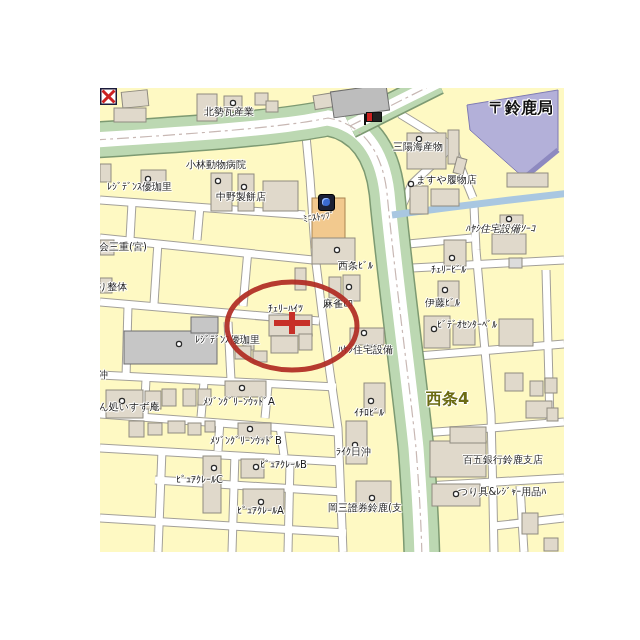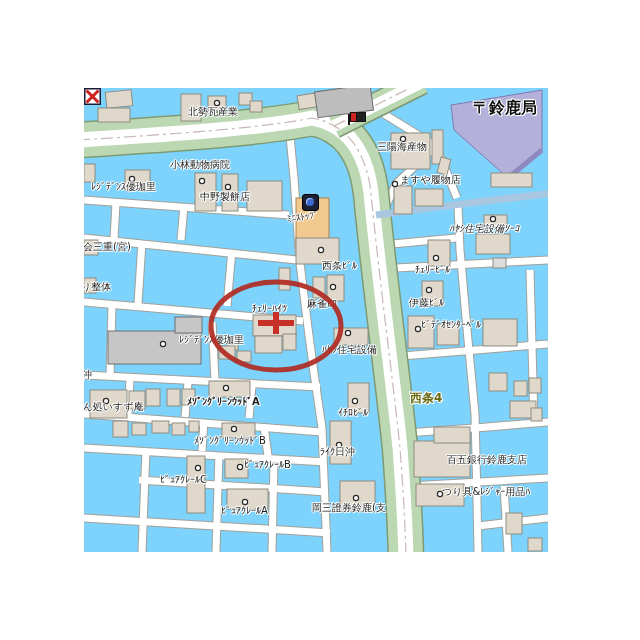--- a/index.html
+++ b/index.html
@@ -1,24 +1,24 @@
 <!DOCTYPE html>
 <html><head>
 <meta charset="utf-8">
 <style>
   html,body{margin:0;padding:0;background:#ffffff;}
   .page{position:relative;width:640px;height:640px;background:#ffffff;overflow:hidden;
         font-family:"DejaVu Sans",sans-serif;}
-  .map{position:absolute;left:84px;top:88px;width:464px;height:464px;background:#7dd3fc;overflow:hidden;}
+  .map{position:absolute;left:100px;top:88px;width:464px;height:464px;background:#fef9c3;overflow:hidden;}
   .map svg{position:absolute;left:0;top:0;}
   #label-layer{position:absolute;left:0;top:0;width:464px;height:464px;pointer-events:none;}
   .map-label{position:absolute;white-space:nowrap;font-size:10px;line-height:11px;color:#1c1c1c;
      text-shadow:1px 0 0 #fff,-1px 0 0 #fff,0 1px 0 #fff,0 -1px 0 #fff,1px 1px 0 #fff,-1px -1px 0 #fff;}
   .map-label.bold-black{font-weight:bold;font-size:16px;color:#111;}
-  .map-label.district{font-weight:bold;font-size:12px;color:#6b6b14;}
+  .map-label.district{font-weight:bold;font-size:16px;color:#6b6b14;}
   .map-label.slant{transform:rotate(-8deg);font-size:9px;}
   
   .icon-ministop{position:absolute;left:218px;top:106px;width:15px;height:15px;background:#1b2034;
      border:1px solid #000;border-radius:3px;}
   .icon-ministop .blob{position:absolute;left:3px;top:3px;width:8px;height:8px;border-radius:50%;
      background:#3a6ad0;box-shadow:inset 1px 1px 0 #9fc0ff;}
   .icon-flag{position:absolute;left:264px;top:24px;width:17px;height:13px;}
   .icon-flag .pole{position:absolute;left:0;top:2px;width:2px;height:11px;background:#111;}
   .icon-flag .red{position:absolute;left:2px;top:0;width:6px;height:8px;background:#c22;border:1px solid #111;}
   .icon-flag .dark{position:absolute;left:8px;top:0;width:8px;height:8px;background:#222;border:1px solid #111;}
@@ -277,21 +277,21 @@
         <span class="map-label" style="left: 223px; top: 210px;">麻雀ﾋﾛ</span>
         <span class="map-label" style="left: 325px; top: 209px;">伊藤ﾋﾞﾙ</span>
         <span class="map-label" style="left: 337px; top: 231px;">ﾋﾞﾃﾞｵｾﾝﾀｰﾍﾞﾙ</span>
         <span class="map-label" style="left: 168px; top: 215px;">ﾁｪﾘｰﾊｲﾂ</span>
         <span class="map-label" style="left: 238px; top: 256px;">ﾊﾔｼ住宅設備</span>
         <span class="map-label" style="left: 95px; top: 246px;">ﾚｼﾞﾃﾞﾝｽ優珈里</span>
         <span class="map-label" style="left: -11px; top: 153px;">商会三重(宮)</span>
         <span class="map-label" style="left: -3px; top: 193px;">り整体</span>
         <span class="map-label" style="left: -12px; top: 281px;">日沖</span>
         <span class="map-label" style="left: -22px; top: 313px;">ごはん処いすず庵</span>
-        <span class="map-label" style="left: 103px; top: 308px; font-weight: bold;">ﾒｿﾞﾝｸﾞﾘｰﾝｳｯﾄﾞA</span>
+        <span class="map-label" style="left: 103px; top: 308px;">ﾒｿﾞﾝｸﾞﾘｰﾝｳｯﾄﾞA</span>
         <span class="map-label" style="left: 110px; top: 347px;">ﾒｿﾞﾝｸﾞﾘｰﾝｳｯﾄﾞB</span>
         <span class="map-label" style="left: 76px; top: 386px;">ﾋﾟｭｱｸﾚｰﾙC</span>
         <span class="map-label" style="left: 160px; top: 371px;">ﾋﾟｭｱｸﾚｰﾙB</span>
         <span class="map-label" style="left: 137px; top: 417px;">ﾋﾟｭｱｸﾚｰﾙA</span>
         <span class="map-label" style="left: 228px; top: 414px;">岡三證券鈴鹿(支</span>
         <span class="map-label" style="left: 254px; top: 319px;">ｲﾁﾛﾋﾞﾙ</span>
         <span class="map-label" style="left: 236px; top: 358px;">ﾗｲｸ日沖</span>
         <span class="map-label district" style="left: 326px; top: 305px;">西条4</span>
         <span class="map-label" style="left: 363px; top: 366px;">百五銀行鈴鹿支店</span>
         <span class="map-label" style="left: 358px; top: 398px; text-align: center;">つり具&amp;ﾚｼﾞｬｰ用品ﾊ</span>

